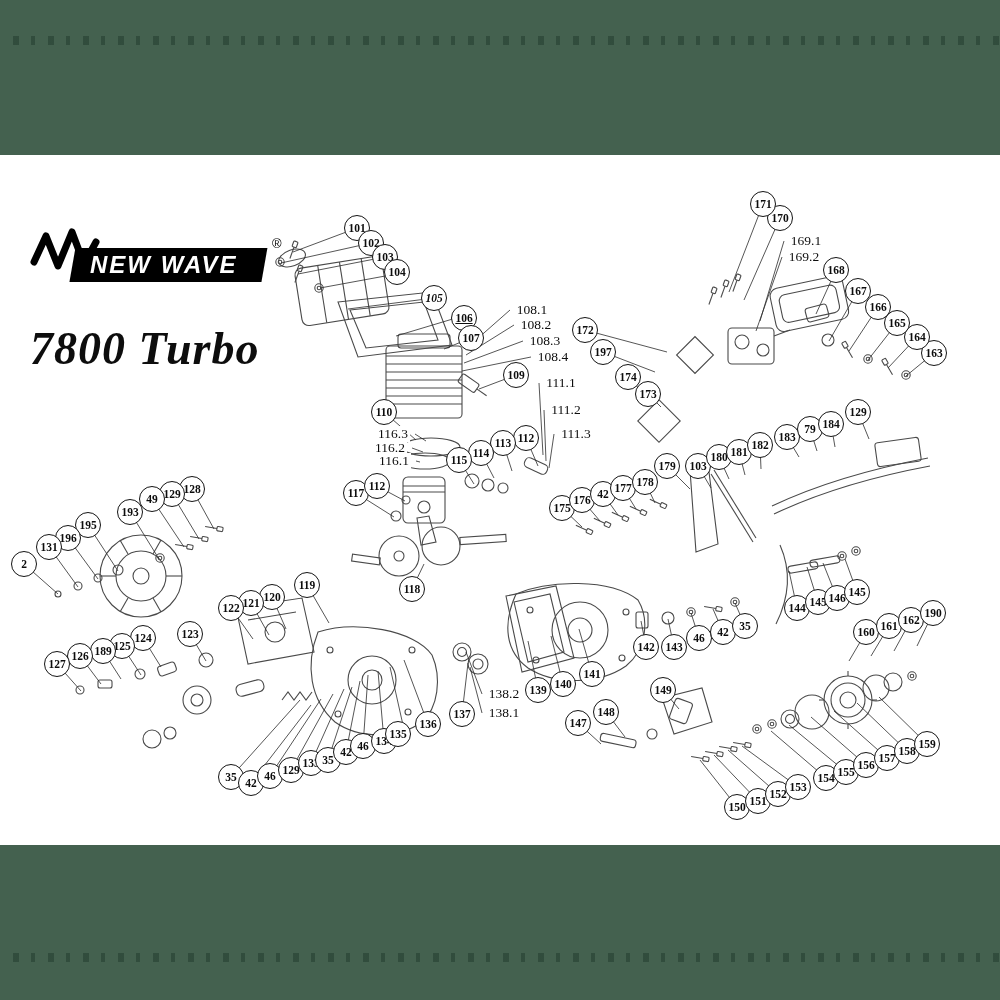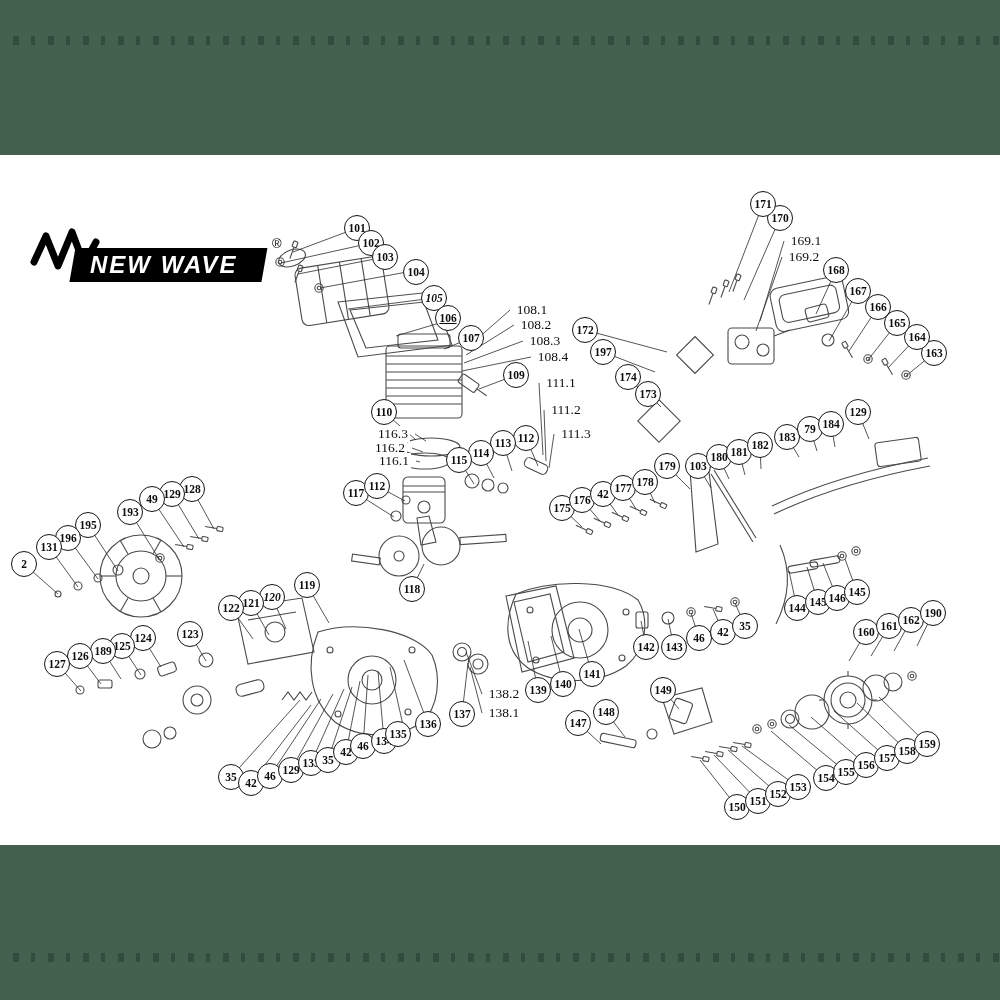--- a/index.html
+++ b/index.html
@@ -40,20 +40,21 @@
     <svg width="260" height="72" viewBox="0 0 260 72">
       <polyline points="6,40 18,14 30,44 44,10 56,42 68,20" fill="none" stroke="#000" stroke-width="7" stroke-linecap="round" stroke-linejoin="round"></polyline>
       <g transform="skewX(-10)">
         <rect x="52" y="26" width="192" height="34" fill="#000"></rect>
       </g>
       <text x="62" y="51" font-family="Liberation Sans, sans-serif" font-size="24" font-style="italic" font-weight="bold" fill="#fff" letter-spacing="2">NEW WAVE</text>
       <text x="244" y="26" font-family="Liberation Sans, sans-serif" font-size="13" fill="#000">®</text>
     </svg>
   </div>
 
+  <div class="model">7800 Turbo</div>
 
   <svg id="diagram" class="layer" width="1000" height="1000" viewBox="0 0 1000 1000">
     <defs>
       <g id="scr">
           <rect x="-2.2" y="-9" width="4.4" height="6" rx="1"></rect>
           <line x1="0" y1="-3" x2="0" y2="9"></line>
         </g>
       <g id="wash">
           <circle r="4.2"></circle>
           <circle r="1.8"></circle>
@@ -419,35 +420,35 @@
       <line x1="482" y1="694" x2="466" y2="652" stroke="#2b2b2b" stroke-width="0.8"></line>
       <line x1="482" y1="713" x2="470" y2="667" stroke="#2b2b2b" stroke-width="0.8"></line>
       <line x1="784" y1="241" x2="760" y2="321" stroke="#2b2b2b" stroke-width="0.8"></line>
       <line x1="782" y1="257" x2="756" y2="331" stroke="#2b2b2b" stroke-width="0.8"></line>
     </svg>
 
   <div class="callout-layer">
       <div class="callout" style="left: 357px; top: 228px;">101</div>
       <div class="callout" style="left: 371px; top: 243px;">102</div>
       <div class="callout" style="left: 385px; top: 257px;">103</div>
-      <div class="callout" style="left: 416px; top: 272px;">104</div>
+      <div class="callout" style="left: 397px; top: 272px;">104</div>
       <div class="callout" style="left: 434px; top: 298px; font-style: italic;">105</div>
-      <div class="callout" style="left: 448px; top: 318px; text-decoration: underline;">106</div>
+      <div class="callout" style="left: 464px; top: 318px; text-decoration: underline;">106</div>
       <div class="callout" style="left: 471px; top: 338px;">107</div>
       <div class="callout" style="left: 516px; top: 375px;">109</div>
       <div class="callout" style="left: 384px; top: 412px;">110</div>
       <div class="callout" style="left: 526px; top: 438px;">112</div>
       <div class="callout" style="left: 503px; top: 443px;">113</div>
       <div class="callout" style="left: 481px; top: 453px;">114</div>
       <div class="callout" style="left: 459px; top: 460px;">115</div>
       <div class="callout" style="left: 356px; top: 493px;">117</div>
       <div class="callout" style="left: 377px; top: 486px;">112</div>
       <div class="callout" style="left: 412px; top: 589px;">118</div>
       <div class="callout" style="left: 307px; top: 585px;">119</div>
-      <div class="callout" style="left: 272px; top: 597px; font-style: italic;">120</div>
+      <div class="callout" style="left: 272px; top: 597px;">120</div>
       <div class="callout" style="left: 251px; top: 603px;">121</div>
       <div class="callout" style="left: 231px; top: 608px;">122</div>
       <div class="callout" style="left: 190px; top: 634px;">123</div>
       <div class="callout" style="left: 143px; top: 638px;">124</div>
       <div class="callout" style="left: 122px; top: 646px;">125</div>
       <div class="callout" style="left: 103px; top: 651px;">189</div>
       <div class="callout" style="left: 80px; top: 656px;">126</div>
       <div class="callout" style="left: 57px; top: 664px;">127</div>
       <div class="callout" style="left: 192px; top: 489px;">128</div>
       <div class="callout" style="left: 172px; top: 494px;">129</div>

